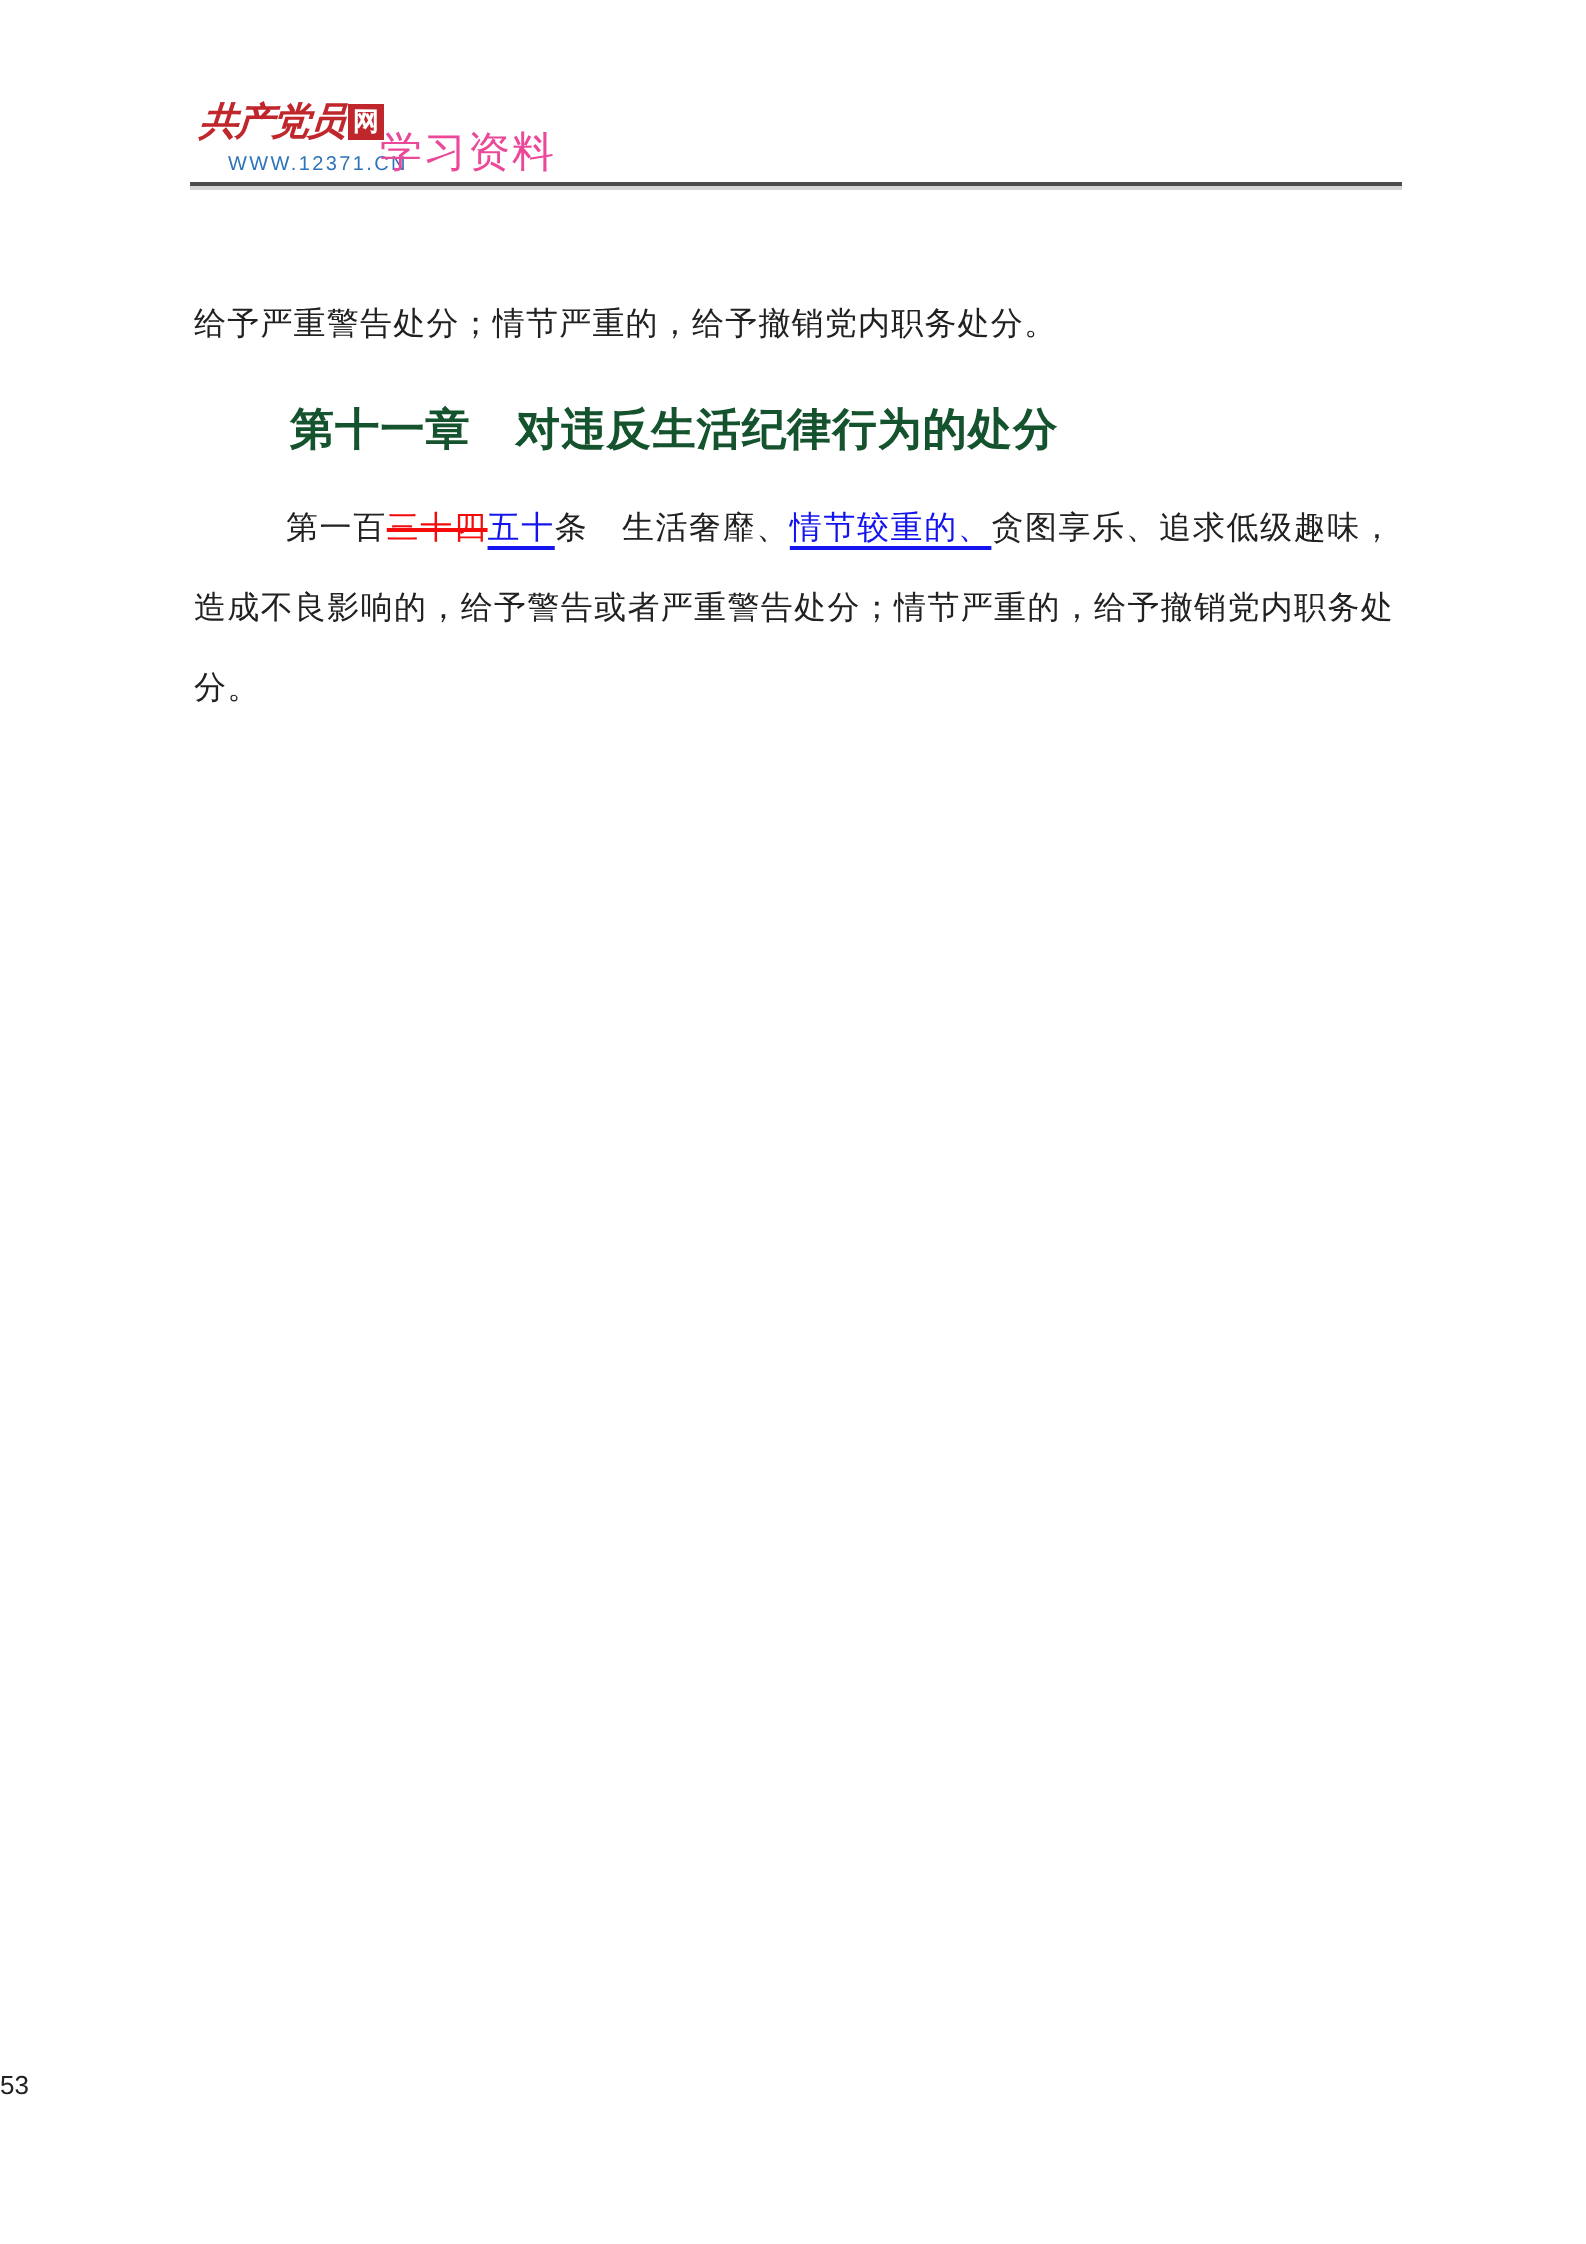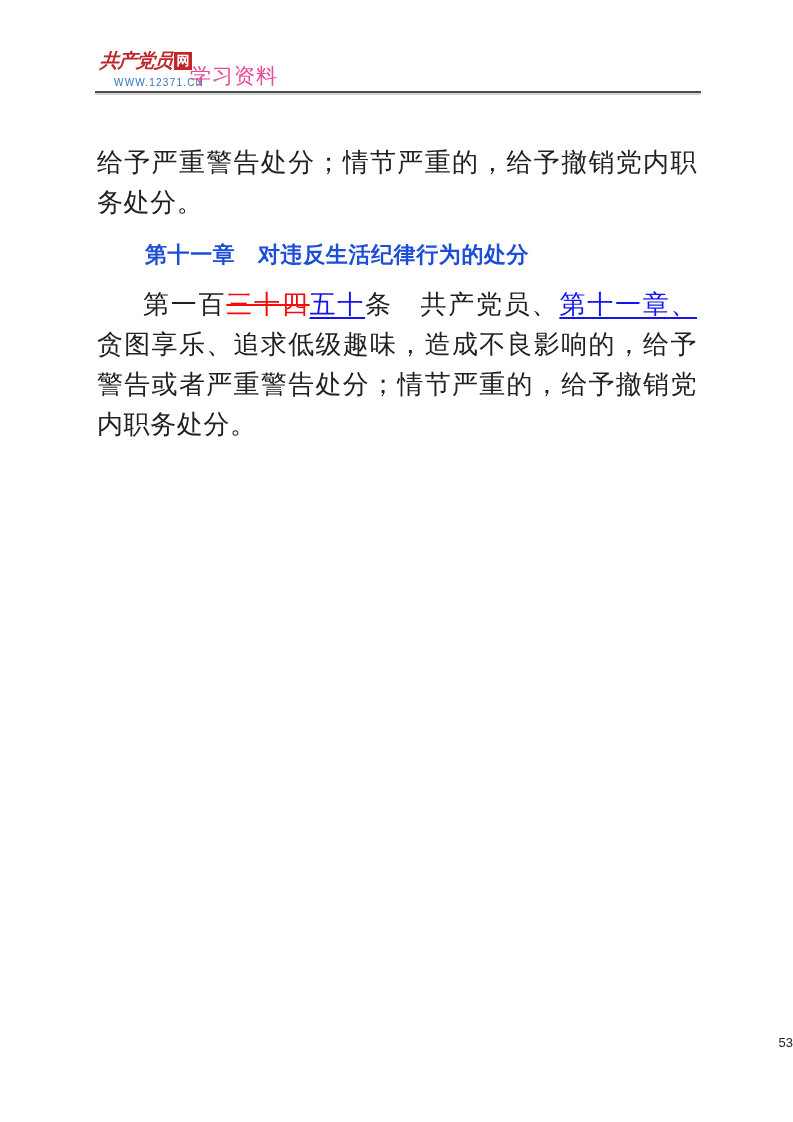--- a/index.html
+++ b/index.html
@@ -48,44 +48,44 @@
   .divider{
     position:absolute;left:95px;top:91px;width:606px;height:2px;
     background:#4b4b4b;box-shadow:0 2px 0 rgba(160,160,160,0.45);
   }
   
   .content{
     position:absolute;left:97px;top:143px;width:600px;
     color:var(--body-ink);
   }
   .content p{
-    font-size:26px;line-height:40px;letter-spacing:0.6px;
+    font-size:16px;line-height:40px;letter-spacing:0.6px;
     text-align:justify;margin:0 0 12px 0;
   }
   .content p.indent{text-indent:46px;}
   .content h2.heading{
     font-size:22px;line-height:40px;font-weight:bold;
-    color:#1d4ed8;letter-spacing:0.6px;
+    color:#14532d;letter-spacing:0.6px;
     margin:0 0 10px 0;text-indent:48px;text-align:left;
   }
   .run-del{
     color:var(--del-red);
     text-decoration:line-through;
     text-decoration-thickness:2px;
   }
   .run-ins{
     color:var(--ins-blue);
     text-decoration:underline;
     text-decoration-thickness:1.5px;
     text-underline-offset:4px;
   }
   
   .pagenum{
     position:absolute;left:0;top:1035px;width:793px;
-    text-align:right;
+    text-align:left;
     font-family:"Liberation Sans","DejaVu Sans",sans-serif;
     font-size:13px;color:#222222;
   }
 </style>
 </head>
 <body>
 
 <div class="page">
 
   <div class="header">
@@ -93,18 +93,18 @@
       <span class="logo-cn">共产党员</span><span class="logo-net">网</span>
       <div class="logo-url">WWW.12371.CN</div>
     </div>
     <div class="subtitle">学习资料</div>
     <div class="divider"></div>
   </div>
 
   <div class="content" id="doc-body">
       <p class=""><span class="run-normal">给予严重警告处分；情节严重的，给予撤销党内职务处分。</span></p>
       <h2 class="heading"><span class="run-normal">第十一章　对违反生活纪律行为的处分</span></h2>
-      <p class="indent"><span class="run-normal">第一百</span><span class="run-del">三十四</span><span class="run-ins">五十</span><span class="run-normal">条　共产党员、</span><span class="run-ins">第十一章、</span><span class="run-normal">贪图享乐、追求低级趣味，造成不良影响的，给予警告或者严重警告处分；情节严重的，给予撤销党内职务处分。</span></p>
+      <p class="indent"><span class="run-normal">第一百</span><span class="run-del">三十四</span><span class="run-ins">五十</span><span class="run-normal">条　生活奢靡、</span><span class="run-ins">情节较重的、</span><span class="run-normal">贪图享乐、追求低级趣味，造成不良影响的，给予警告或者严重警告处分；情节严重的，给予撤销党内职务处分。</span></p>
     </div>
 
   <div class="pagenum">53</div>
 
 </div>
 
 </body></html>

